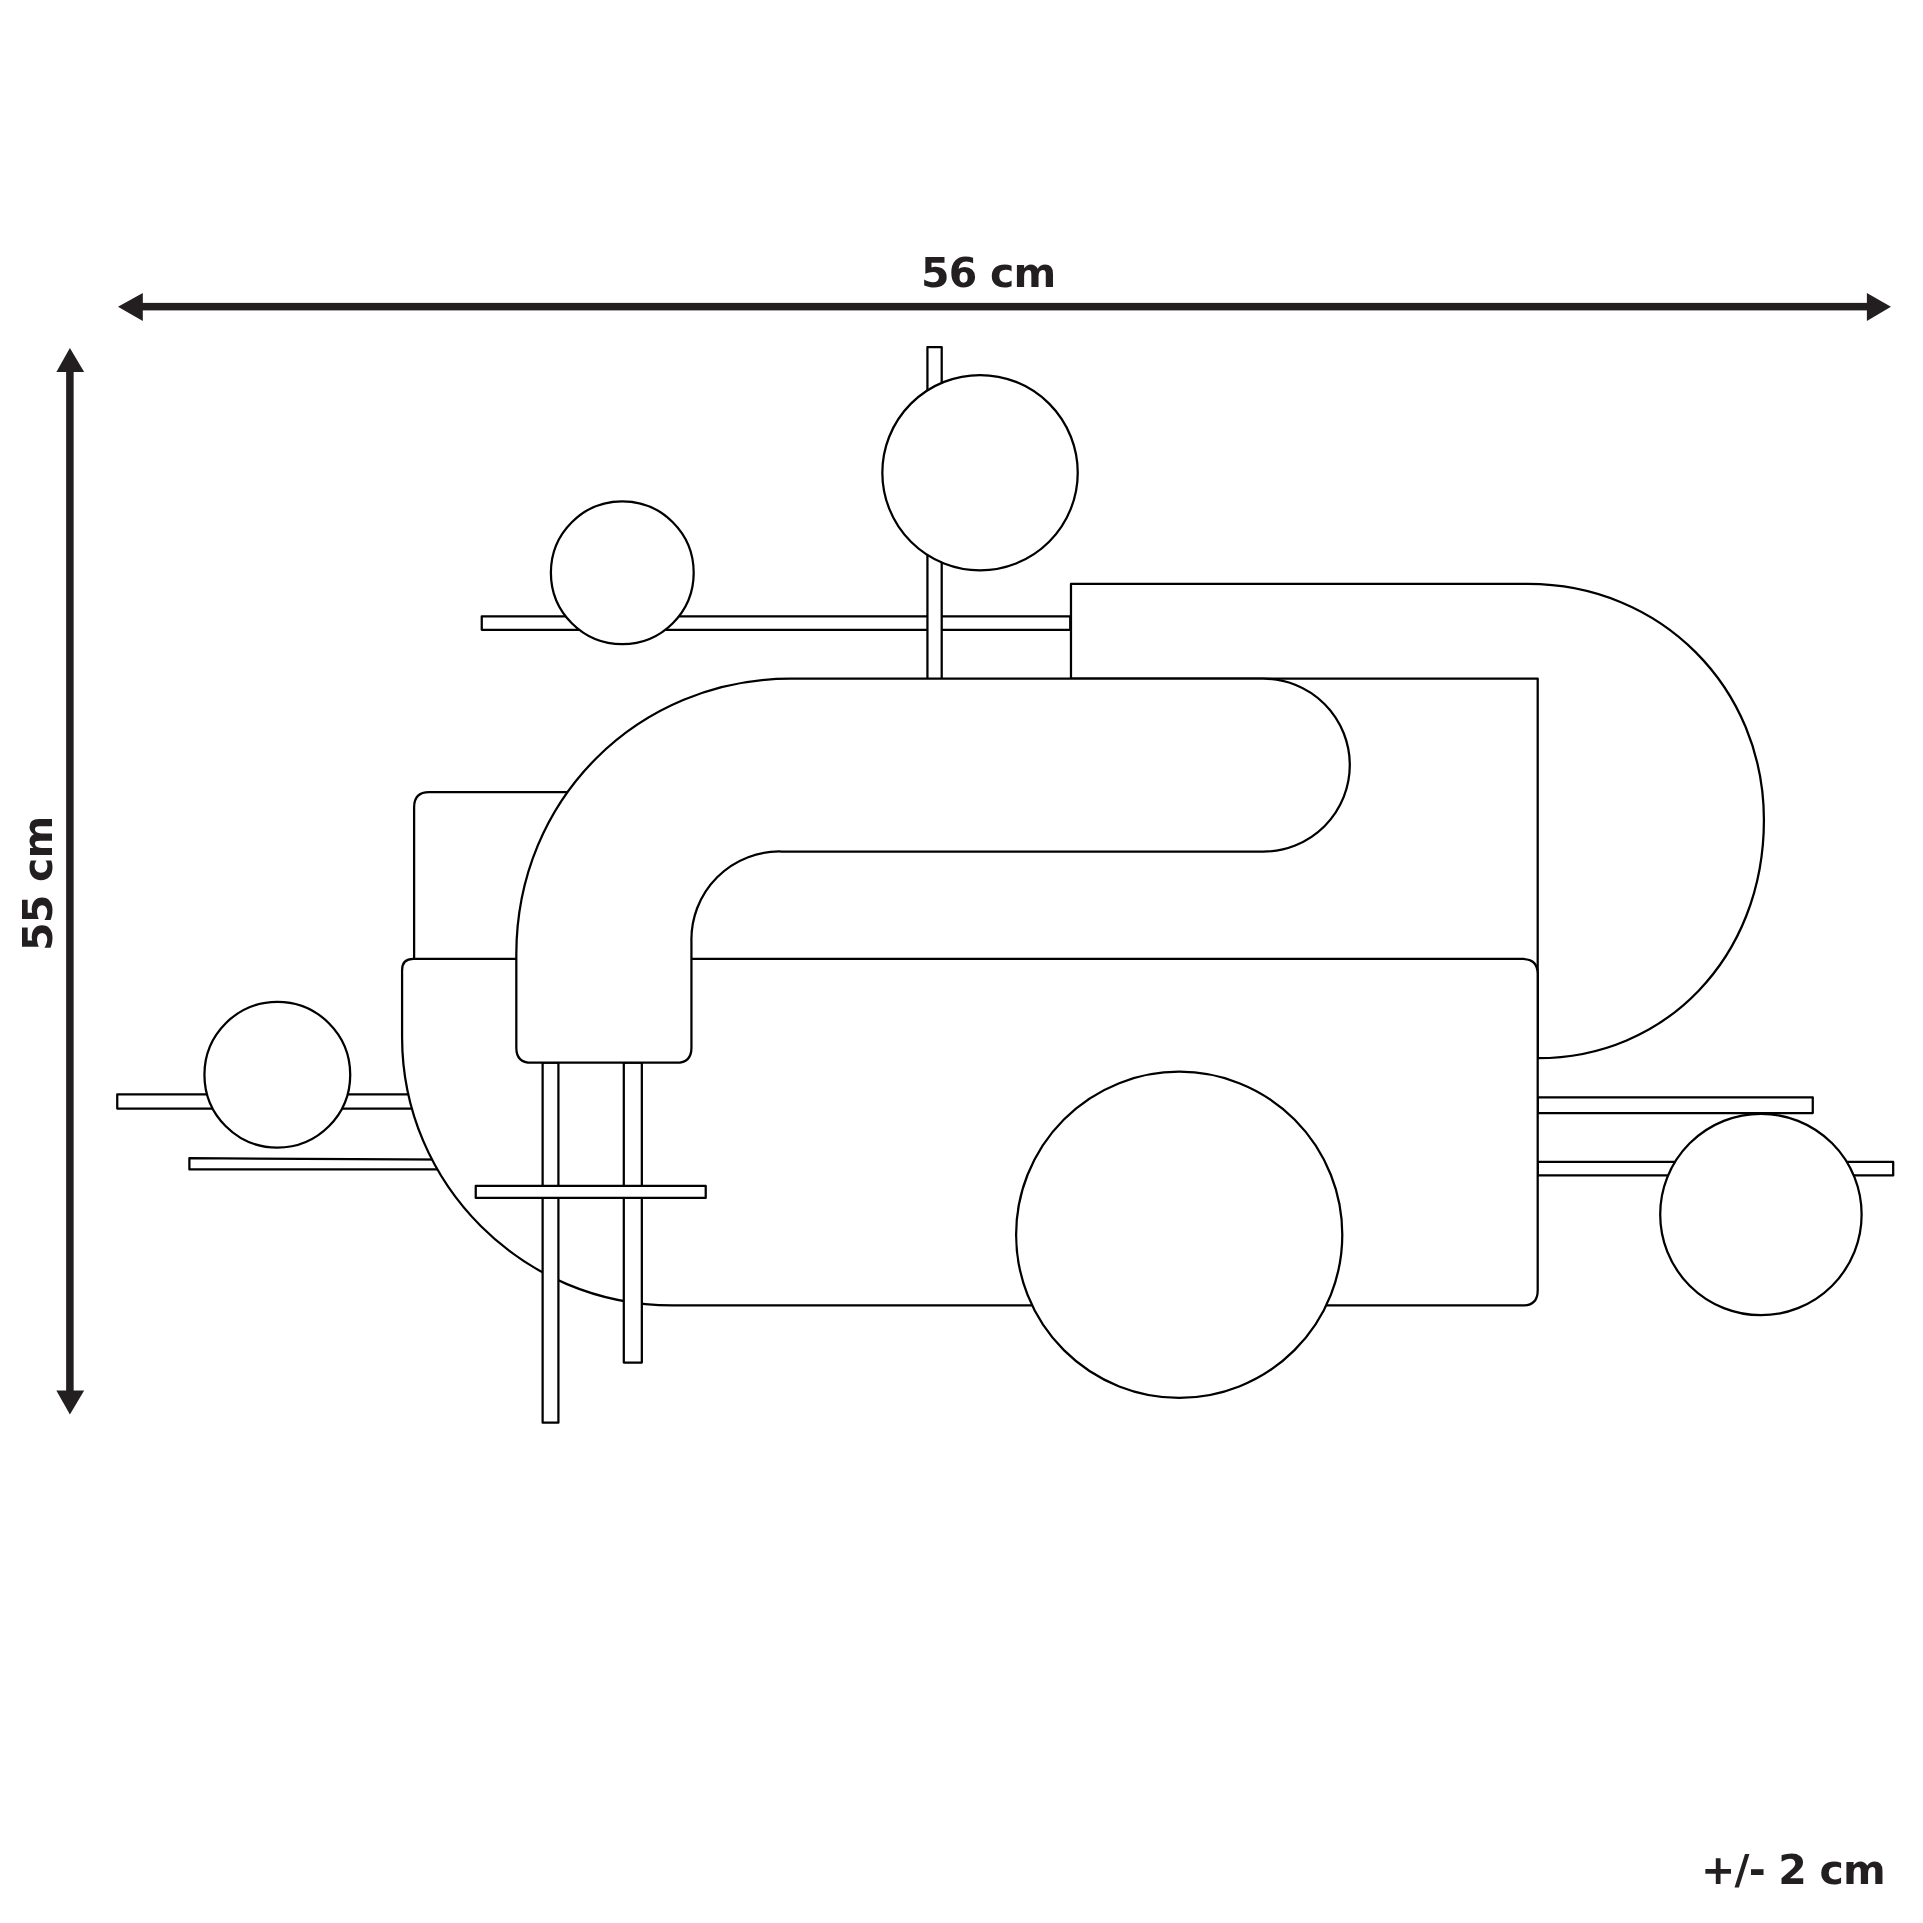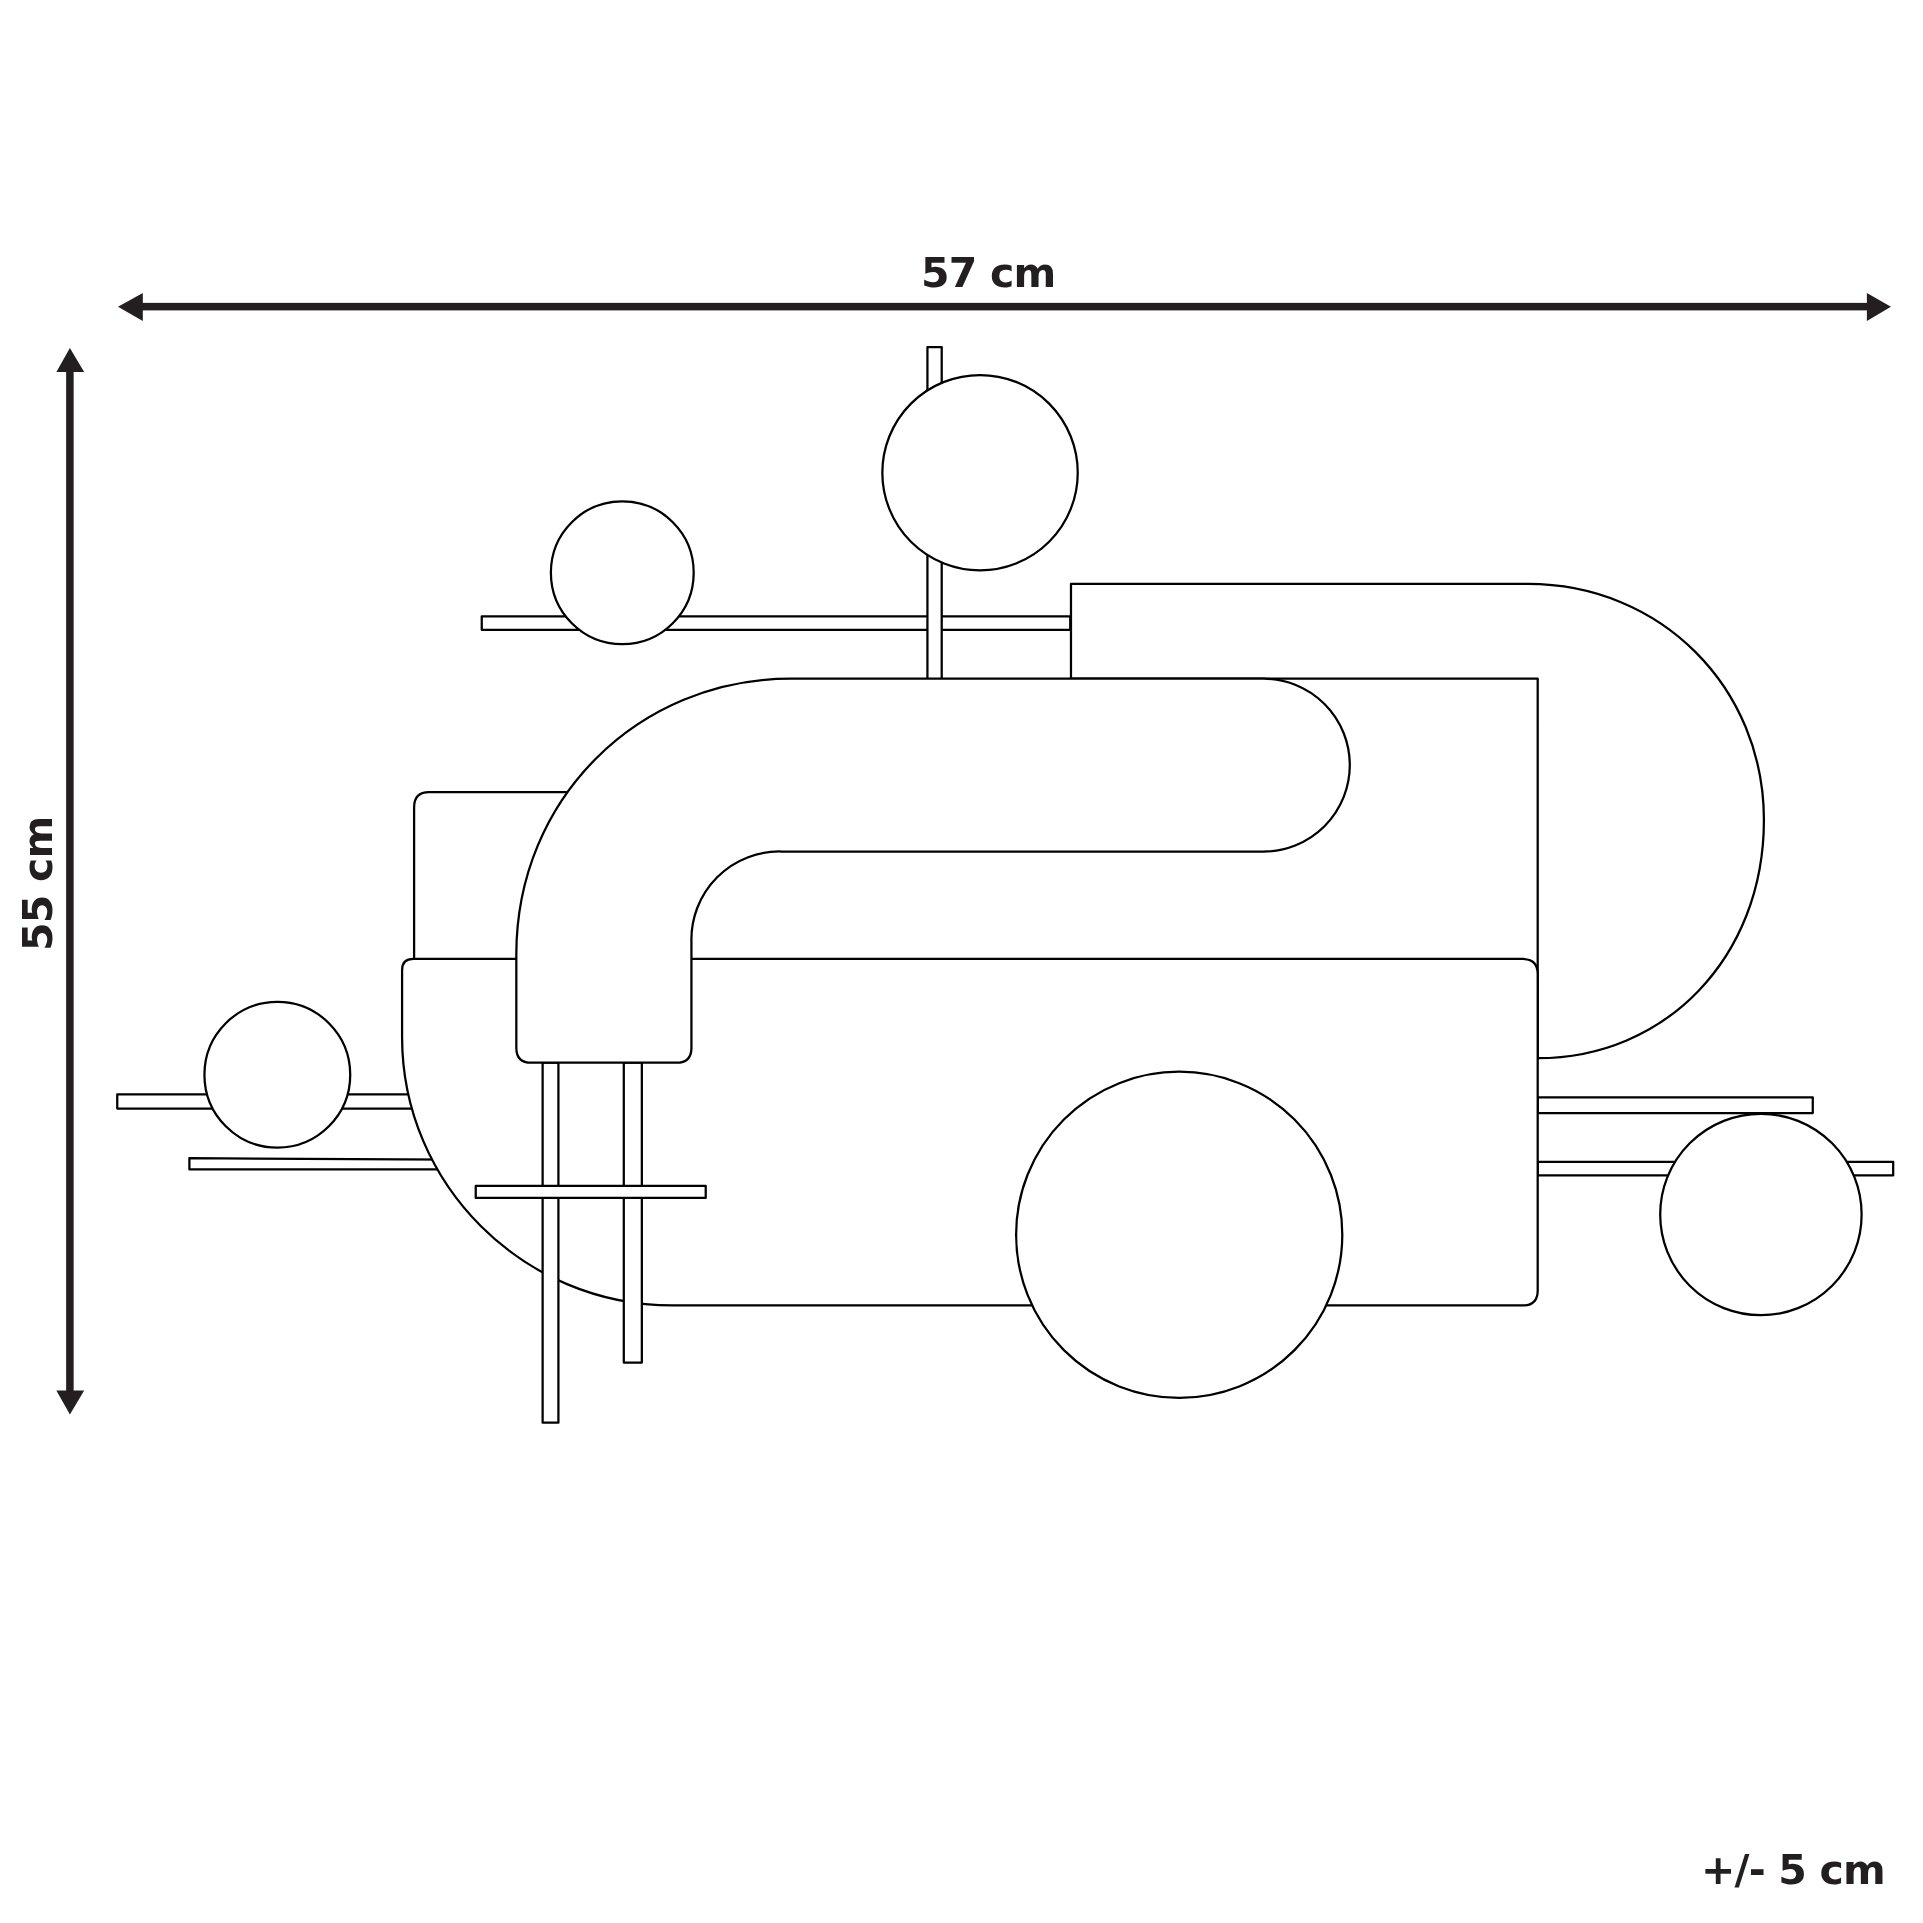--- a/index.html
+++ b/index.html
@@ -57,18 +57,18 @@
     <path d="M1052,903 L1681,903 A115,115 0 0 1 1681,1133 L1040,1133 A117,117 0 0 0 920,1253 L920,1394 Q920,1414 900,1414 L707,1414 Q687,1414 687,1394 L687,1270 C687,1062 850,903 1052,903 Z"></path>
 
     <circle cx="369" cy="1430" r="97"></circle>
 
     <circle cx="1569" cy="1643" r="217"></circle>
 
     <circle cx="2343" cy="1616" r="134"></circle>
   </g>
 </svg>
 
-<div id="label-width" class="dim-label">57 cm</div>
+<div id="label-width" class="dim-label">56 cm</div>
 <div id="label-height-wrap">
   <div class="dim-label" style="position:absolute; left:0; top:0; transform: rotate(-90deg); transform-origin: 0 0;">55 cm</div>
 </div>
-<div id="label-tolerance" class="dim-label">+/- 5 cm</div>
+<div id="label-tolerance" class="dim-label">+/- 2 cm</div>
 
 
 </body></html>

